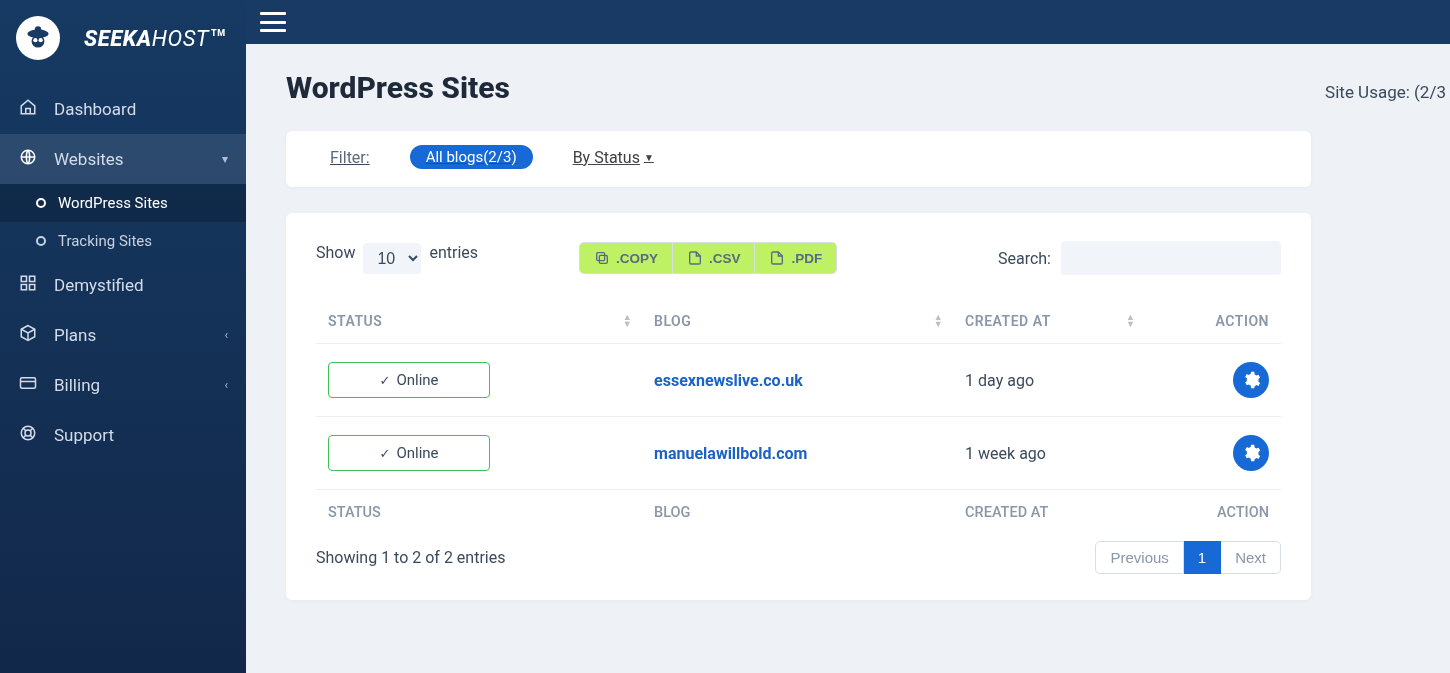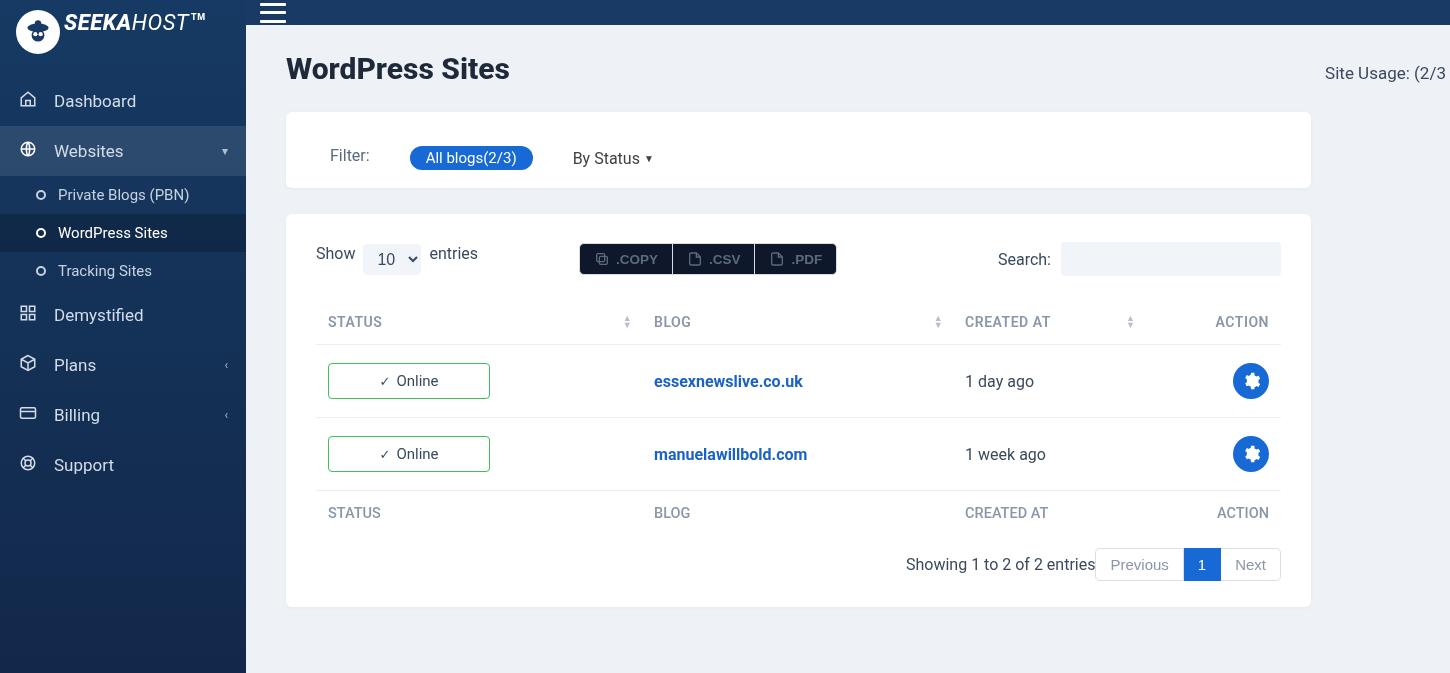--- a/index.html
+++ b/index.html
@@ -9,23 +9,25 @@
   
   .sidebar {
     width: 246px;
     min-height: 673px;
     background: linear-gradient(180deg, #163a63 0%, #12284a 100%);
     color: #dbe4ef;
     flex-shrink: 0;
   }
   .brand {
     display: flex;
-    gap: 4px;
+    align-items: center;
+    gap: 24px;
     padding: 10px 16px;
     height: 60px;
+    margin-top: 8px;
   }
   .brand-avatar {
     width: 44px; height: 44px;
     border-radius: 50%;
     background: #fff;
     display: flex; align-items: center; justify-content: center;
     overflow: hidden;
     flex-shrink: 0;
   }
   .brand-avatar svg { width: 34px; height: 34px; }
@@ -96,21 +98,21 @@
   .page-head { display: flex; align-items: baseline; justify-content: space-between; margin-bottom: 26px; padding-right: 4px;}
   .page-title { font-size: 30px; font-weight: 800; color: #1e2a3a; }
   .site-usage { font-size: 17px; color: #3a4a5c; white-space: nowrap; }
 
   .card {
     background: #fff;
     border-radius: 6px;
     box-shadow: 0 1px 4px rgba(0,0,0,0.04);
     margin-bottom: 26px;
   }
-  .filter-card { padding: 34px 30px 18px 44px; display: flex; gap: 40px; width: 1025px;}
+  .filter-card { padding: 14px 30px 18px 44px; display: flex; align-items: center; gap: 40px; width: 1025px; text-decoration: underline;}
   .filter-label { color: #5a6b7d; font-size: 16px; }
   .pill {
     background: #1769d6;
     color: #fff;
     padding: 3px 16px;
     border-radius: 14px;
     font-size: 15px;
     cursor: pointer;
   }
   .dropdown-link { color: #404040; font-size: 16px; cursor: pointer; display:inline-flex; align-items:center; gap:4px;}
@@ -128,21 +130,21 @@
     color: #3a4a5c;
   }
   .export-group {
     margin-left: auto;
     margin-right: auto;
     display: inline-flex;
     position: relative;
     left: -30px;
   }
   .export-btn {
-    background: #0f172a;
+    background: #bef264;
     border: 1px solid #d9dee6;
     padding: 7px 14px;
     font-size: 13.5px;
     color: #5a6b7d;
     display: inline-flex;
     align-items: center;
     gap: 6px;
     cursor: pointer;
     font-weight: 600;
   }
@@ -213,21 +215,21 @@
   .gear-btn {
     width: 36px; height: 36px;
     border-radius: 50%;
     background: #1769d6;
     display: inline-flex; align-items: center; justify-content: center;
     cursor: pointer;
     float: right;
   }
   .gear-btn svg { width: 20px; height: 20px; fill: #fff; }
 
-  .table-bottom { display: flex; align-items: center; justify-content: flex-end; margin-top: 12px; }
+  .table-bottom { display: flex; align-items: center; justify-content: space-between; margin-top: 6px; }
   .showing { color: #3a4a5c; font-size: 16px; }
   .pager { display: inline-flex; }
   .pager-btn {
     border: 1px solid #d9dee6;
     background: #fff;
     padding: 7px 14px;
     font-size: 15px;
     cursor: pointer;
     color: #8a97a8;
   }
@@ -267,24 +269,20 @@
 
     <div class="nav-item active-parent">
       <span class="icon"><svg width="18" height="18" viewBox="0 0 24 24" fill="none" stroke="#fff" stroke-width="2">
             <circle cx="12" cy="12" r="9"></circle>
             <path d="M3 12h18M12 3c3 3.5 3 14.5 0 18M12 3c-3 3.5-3 14.5 0 18"></path>
           </svg></span>
       <span>Websites</span>
       <span class="caret">▾</span>
     </div>
     <div class="subnav">
-      <div class="sub-item">
-        <span class="bullet"></span>
-        <span>Private Blogs (PBN)</span>
-      </div>
       <div class="sub-item active">
         <span class="bullet-fill"></span>
         <span>WordPress Sites</span>
       </div>
       <div class="sub-item">
         <span class="bullet"></span>
         <span>Tracking Sites</span>
       </div>
     </div>
 

